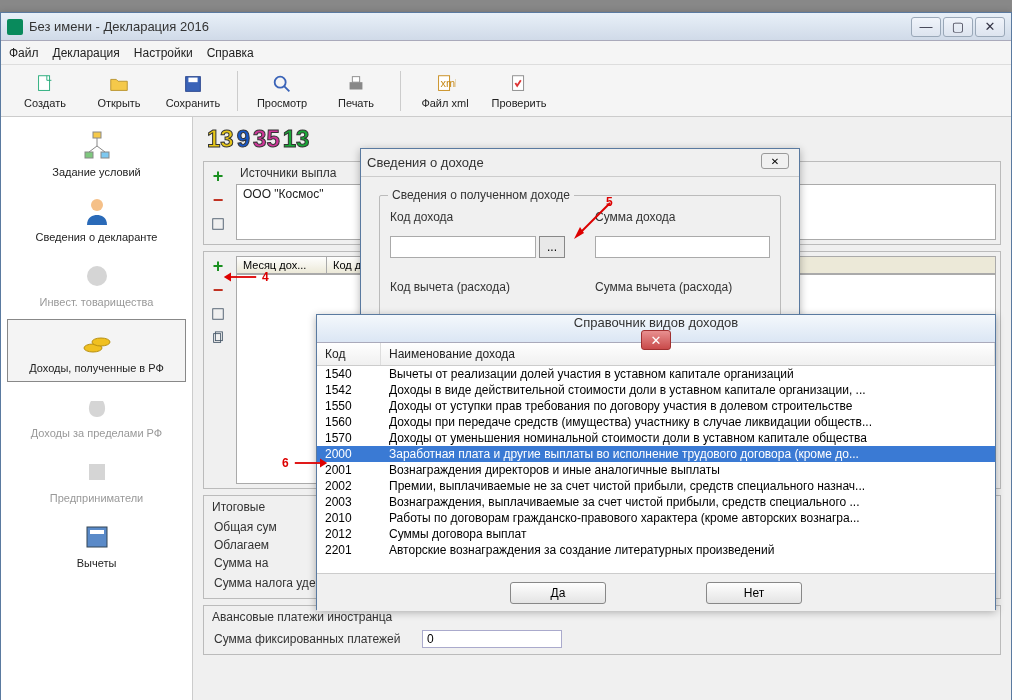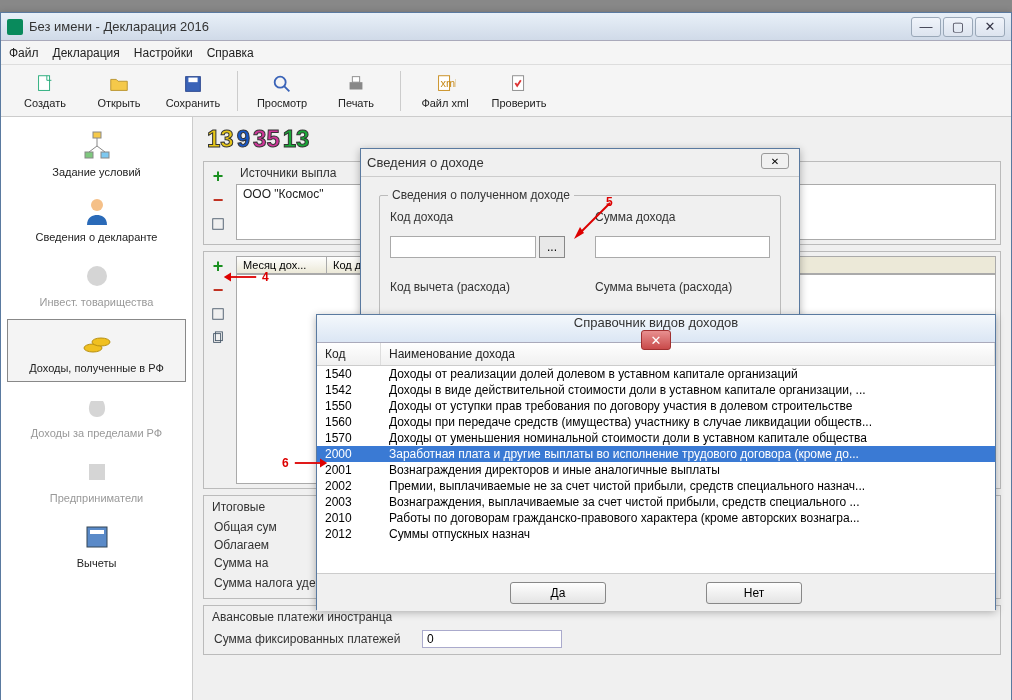--- a/index.html
+++ b/index.html
@@ -340,21 +340,21 @@
       </div>
   </div>
   <div class="d2-body">
     <div class="list-header">
       <div style="width:64px">Код</div>
       <div style="flex:1">Наименование дохода</div>
     </div>
     <div class="list-rows" id="dlg2-rows">
         <div class="lrow">
           <div class="c1">1540</div>
-          <div class="c2">Доходы от реализации долей долевом в уставном капитале организаций</div>
+          <div class="c2">Вычеты от реализации долей участия в уставном капитале организаций</div>
         </div>
         <div class="lrow">
           <div class="c1">1542</div>
           <div class="c2">Доходы в виде действительной стоимости доли в уставном капитале организации, ...</div>
         </div>
         <div class="lrow">
           <div class="c1">1550</div>
           <div class="c2">Доходы от уступки прав требования по договору участия в долевом строительстве</div>
         </div>
         <div class="lrow">
@@ -380,21 +380,25 @@
         <div class="lrow">
           <div class="c1">2003</div>
           <div class="c2">Вознаграждения, выплачиваемые за счет чистой прибыли, средств специального ...</div>
         </div>
         <div class="lrow">
           <div class="c1">2010</div>
           <div class="c2">Работы по договорам гражданско-правового характера (кроме авторских вознагра...</div>
         </div>
         <div class="lrow">
           <div class="c1">2012</div>
-          <div class="c2">Суммы отпускных назнач</div>
+          <div class="c2">Суммы договора выплат</div>
+        </div>
+        <div class="lrow">
+          <div class="c1">2201</div>
+          <div class="c2">Авторские вознаграждения за создание литературных произведений</div>
         </div>
       </div>
   </div>
   <div class="dlg-buttons">
     <button>Да</button>
     <button>Нет</button>
   </div>
 </div>
 
 <div class="arrow" style="top:266px; left:222px;">

